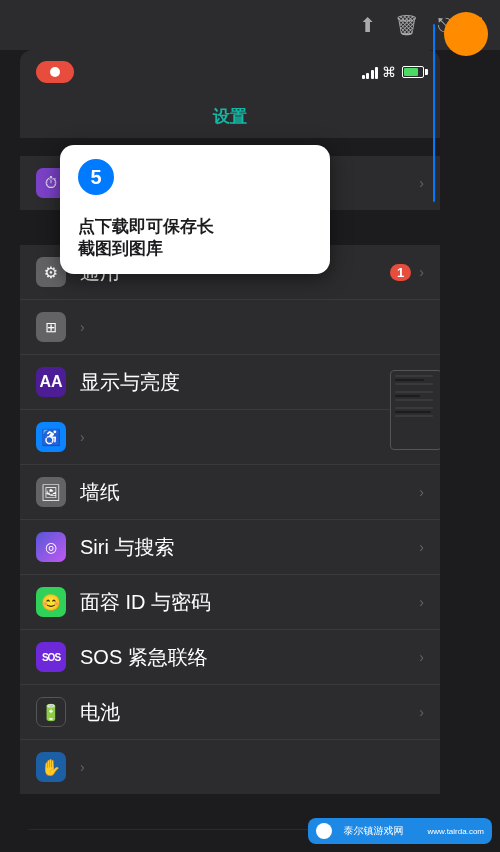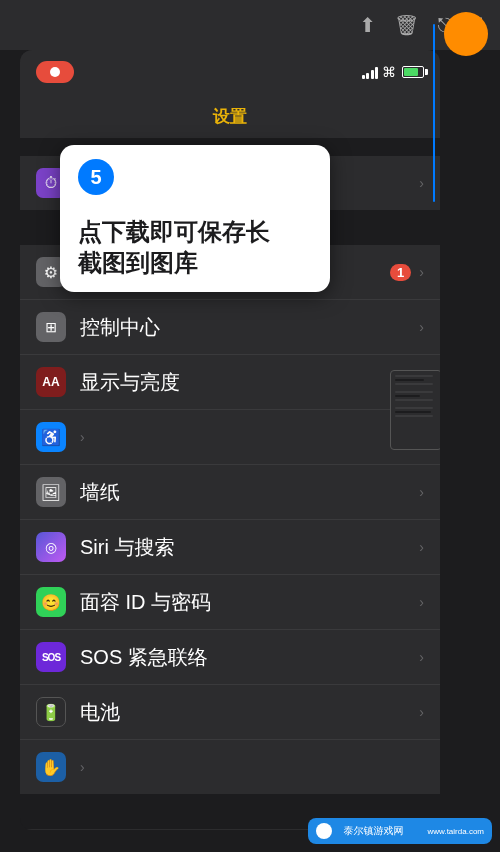--- a/index.html
+++ b/index.html
@@ -137,21 +137,21 @@
       border-radius: 1px;
     }
 
     
     .page-title {
       height: 44px;
       background: #2c2c2e;
       display: flex;
       align-items: center;
       justify-content: center;
-      color: #eab308;
+      color: #14b8a6;
       font-size: 17px;
       font-weight: 600;
     }
 
     
     .settings-content {
       overflow-y: auto;
       height: calc(780px - 44px - 44px);
     }
 
@@ -235,21 +235,21 @@
       color: white;
       font-size: 20px;
       font-weight: 700;
       display: flex;
       align-items: center;
       justify-content: center;
       margin-bottom: 8px;
     }
     .callout-text {
       color: #1c1c1e;
-      font-size: 24px;
+      font-size: 17px;
       font-weight: 600;
       line-height: 1.3;
       margin-top: 21px;
     }
 
     
     .thumbnail-preview {
       position: absolute;
       right: -2px;
       top: 320px;
@@ -361,26 +361,25 @@
         </div>
         <span class="item-text">通用</span>
         <span class="item-badge">1</span>
         <span class="item-chevron">›</span>
       </div>
 
       <div class="settings-item">
         <div class="item-icon" style="background:#636366;">
           <span style="color:white;font-size:14px;">⊞</span>
         </div>
-        <span class="item-text">控制中心</span>
-        <span class="item-chevron">›</span>
-      </div>
-
-      <div class="settings-item">
-        <div class="item-icon" style="background:#7f1d1d;font-size:12px;font-weight:700;color:white;">
+        <span class="item-chevron">›</span>
+      </div>
+
+      <div class="settings-item">
+        <div class="item-icon" style="background:#4c1d95;font-size:16px;font-weight:700;color:white;">
           AA
         </div>
         <span class="item-text">显示与亮度</span>
         <span class="item-chevron">›</span>
       </div>
 
       <div class="settings-item">
         <div class="item-icon" style="background:#0a84ff;">
           <span style="color:white;font-size:16px;">♿</span>
         </div>

